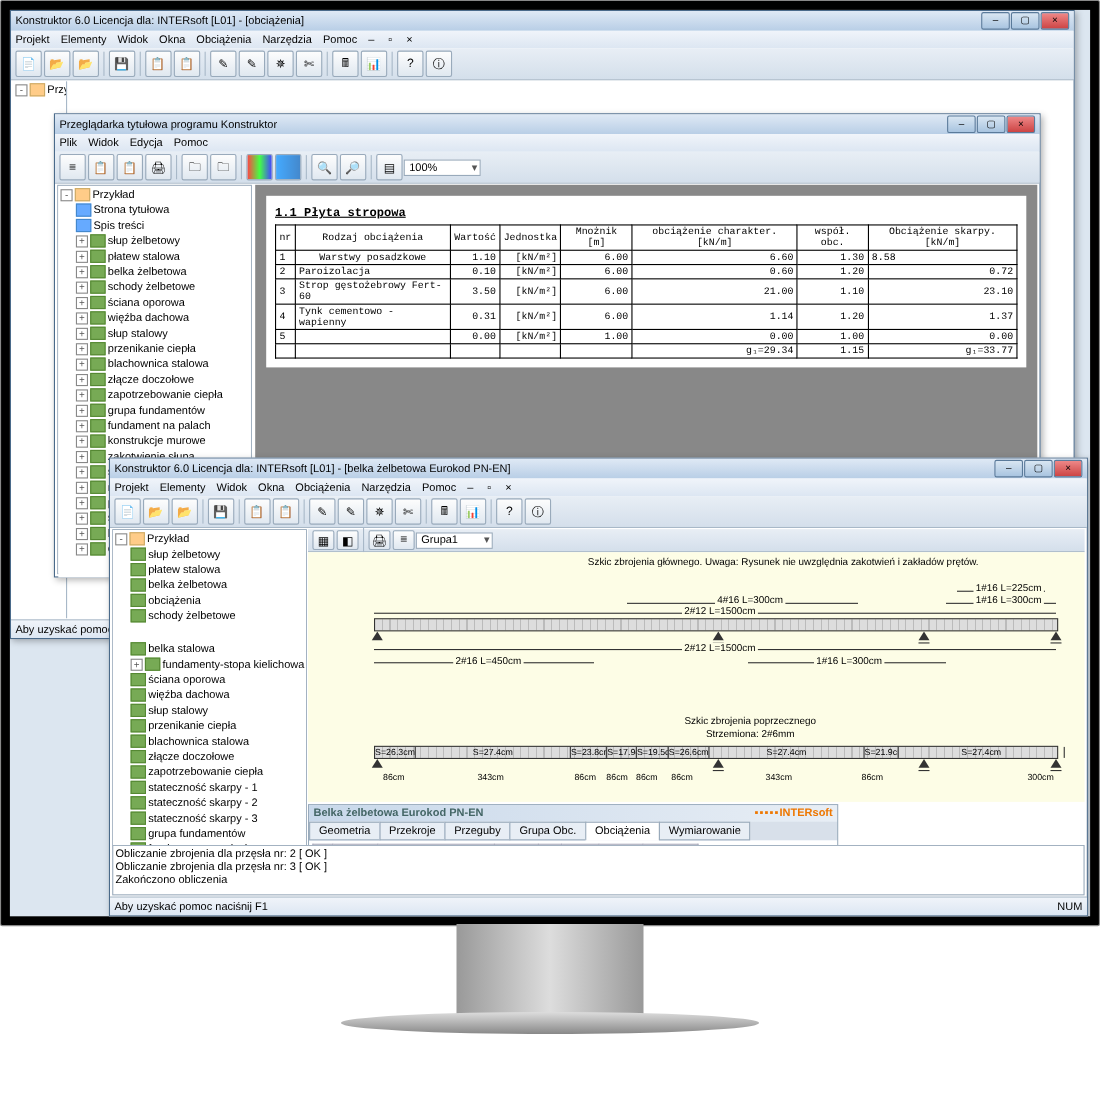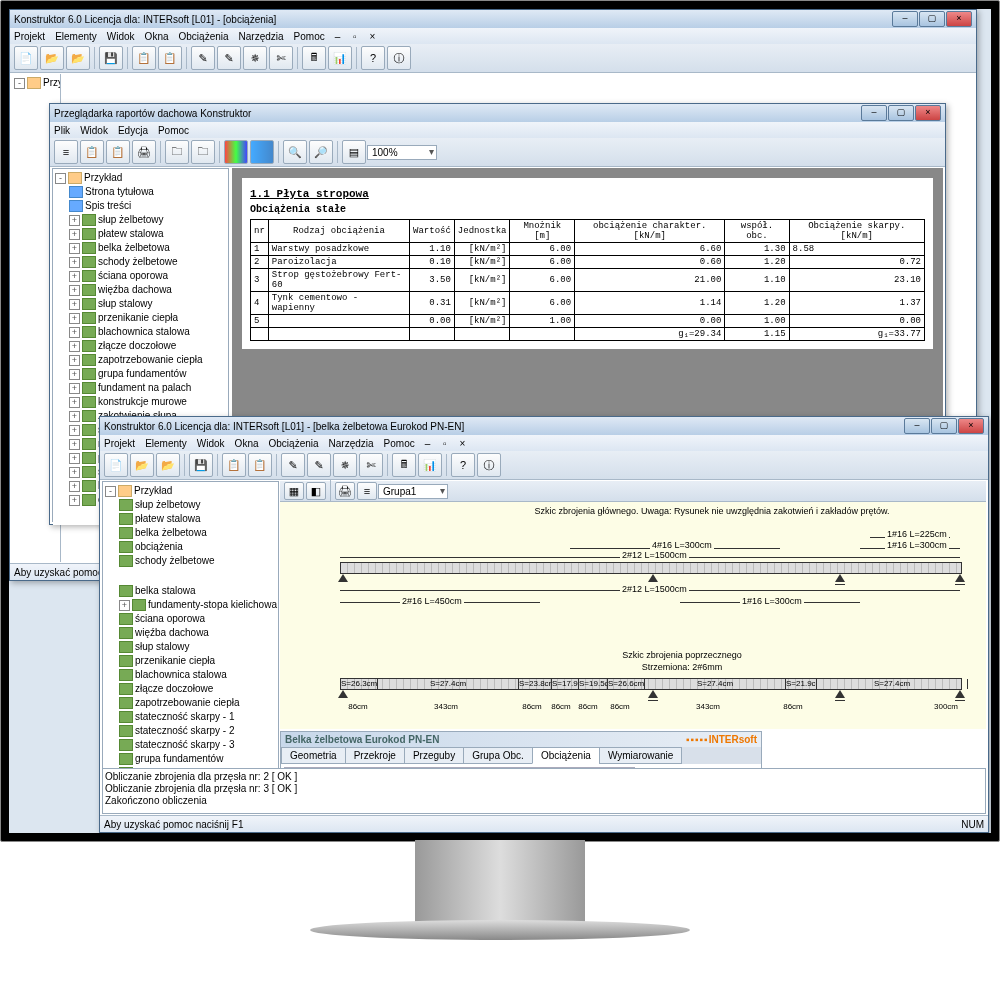--- a/index.html
+++ b/index.html
@@ -98,21 +98,21 @@
 <div class="node"><span class="pm">-</span><span class="ticon fold"></span><span>Przykład</span></div>
 </div>
 </div>
 <div class="statusbar" style="position:absolute;left:0;right:0;bottom:0">
 <span>Aby uzyskać pomoc naciśnij F1</span>
 </div>
 </div>
 
 <div class="win" style="left:40px;top:94px;width:895px;height:420px">
 <div class="titlebar">
-<span>Przeglądarka raportów dachowa Konstruktor</span>
+<span>Przeglądarka tytułowa programu Konstruktor</span>
 <div class="spacer"></div>
 <div class="wbtn">–</div>
 <div class="wbtn">▢</div>
 <div class="wbtn close">×</div>
 </div>
 <div class="menubar">
 <span>Plik</span>
 <span>Widok</span>
 <span>Edycja</span>
 <span>Pomoc</span>
@@ -159,38 +159,37 @@
             <div class="node" style="padding-left: 14px;"><span class="pm">+</span><span class="ticon "></span>rama</div>
             <div class="node" style="padding-left: 14px;"><span class="pm">+</span><span class="ticon "></span>profile</div>
             <div class="node" style="padding-left: 14px;"><span class="pm">+</span><span class="ticon "></span>słup</div>
             <div class="node" style="padding-left: 14px;"><span class="pm">+</span><span class="ticon "></span>belka</div>
             <div class="node" style="padding-left: 14px;"><span class="pm">+</span><span class="ticon "></span>obciąż</div>
           </div>
 </div>
 <div style="position:absolute;left:182px;top:64px;right:2px;bottom:2px;background:#888;padding:10px;overflow:hidden">
 <div class="report">
 <h3>1.1 Płyta stropowa</h3>
-<div style="font-weight:bold;margin:4px 0">Obciążenia stałe</div>
 <table class="rtable" id="rtab">
               <tbody>
                 <tr>
                   <th>nr</th>
                   <th>Rodzaj obciążenia</th>
                   <th>Wartość</th>
                   <th>Jednostka</th>
                   <th>Mnożnik [m]</th>
                   <th>obciążenie charakter. [kN/m]</th>
                   <th>współ. obc.</th>
                   <th>Obciążenie skarpy. [kN/m]</th>
                 </tr>
               </tbody>
               <tbody>
                 <tr>
                   <td style="text-align:left">1</td>
-                  <td style="text-align:left">Warstwy posadzkowe</td>
+                  <td style="text-align:center">Warstwy posadzkowe</td>
                   <td style="text-align:right">1.10</td>
                   <td style="text-align:right">[kN/m²]</td>
                   <td style="text-align:right">6.00</td>
                   <td style="text-align:right">6.60</td>
                   <td style="text-align:right">1.30</td>
                   <td style="text-align:left">8.58</td>
                 </tr>
               </tbody>
               <tbody>
                 <tr>
@@ -345,21 +344,21 @@
 <div class="dimline" style="left:60px;top:55px;width:620px"></div>
           <div class="dlabel" style="left:340px;top:48px">2#12 L=1500cm</div>
 <div class="beam" style="left:60px;top:60px;width:620px"></div>
 <div class="support" style="left:58px;top:72px"></div>
 <div class="support roll" style="left:368px;top:72px"></div>
 <div class="support roll" style="left:555px;top:72px"></div>
 <div class="support roll" style="left:675px;top:72px"></div>
 <div class="dimline" style="left:60px;top:88px;width:620px"></div>
           <div class="dlabel" style="left:340px;top:82px">2#12 L=1500cm</div>
 <div class="dimline" style="left:60px;top:100px;width:200px"></div>
-          <div class="dlabel" style="left:120px;top:94px">2#16 L=450cm</div>
+          <div class="dlabel" style="left:132px;top:94px">2#16 L=450cm</div>
 <div class="dimline" style="left:400px;top:100px;width:180px"></div>
           <div class="dlabel" style="left:460px;top:94px">1#16 L=300cm</div>
 
 <div class="dlabel" style="left:300px;top:148px;width:200px;text-align:center">Szkic zbrojenia poprzecznego</div>
 <div class="dlabel" style="left:300px;top:160px;width:200px;text-align:center">Strzemiona: 2#6mm</div>
 <div class="beam" id="segbeam" style="left:60px;top:176px;width:620px;display:flex">
             <div style="flex: 0 0 36px; border-right: 1px solid rgb(51, 51, 51); font-size: 8px; text-align: center; line-height: 10px; overflow: hidden; white-space: nowrap;">S=26.3cm</div>
             <div style="flex: 0 0 140px; border-right: 1px solid rgb(51, 51, 51); font-size: 8px; text-align: center; line-height: 10px; overflow: hidden; white-space: nowrap;">S=27.4cm</div>
             <div style="flex: 0 0 32px; border-right: 1px solid rgb(51, 51, 51); font-size: 8px; text-align: center; line-height: 10px; overflow: hidden; white-space: nowrap;">S=23.8cm</div>
             <div style="flex: 0 0 26px; border-right: 1px solid rgb(51, 51, 51); font-size: 8px; text-align: center; line-height: 10px; overflow: hidden; white-space: nowrap;">S=17.9cm</div>

